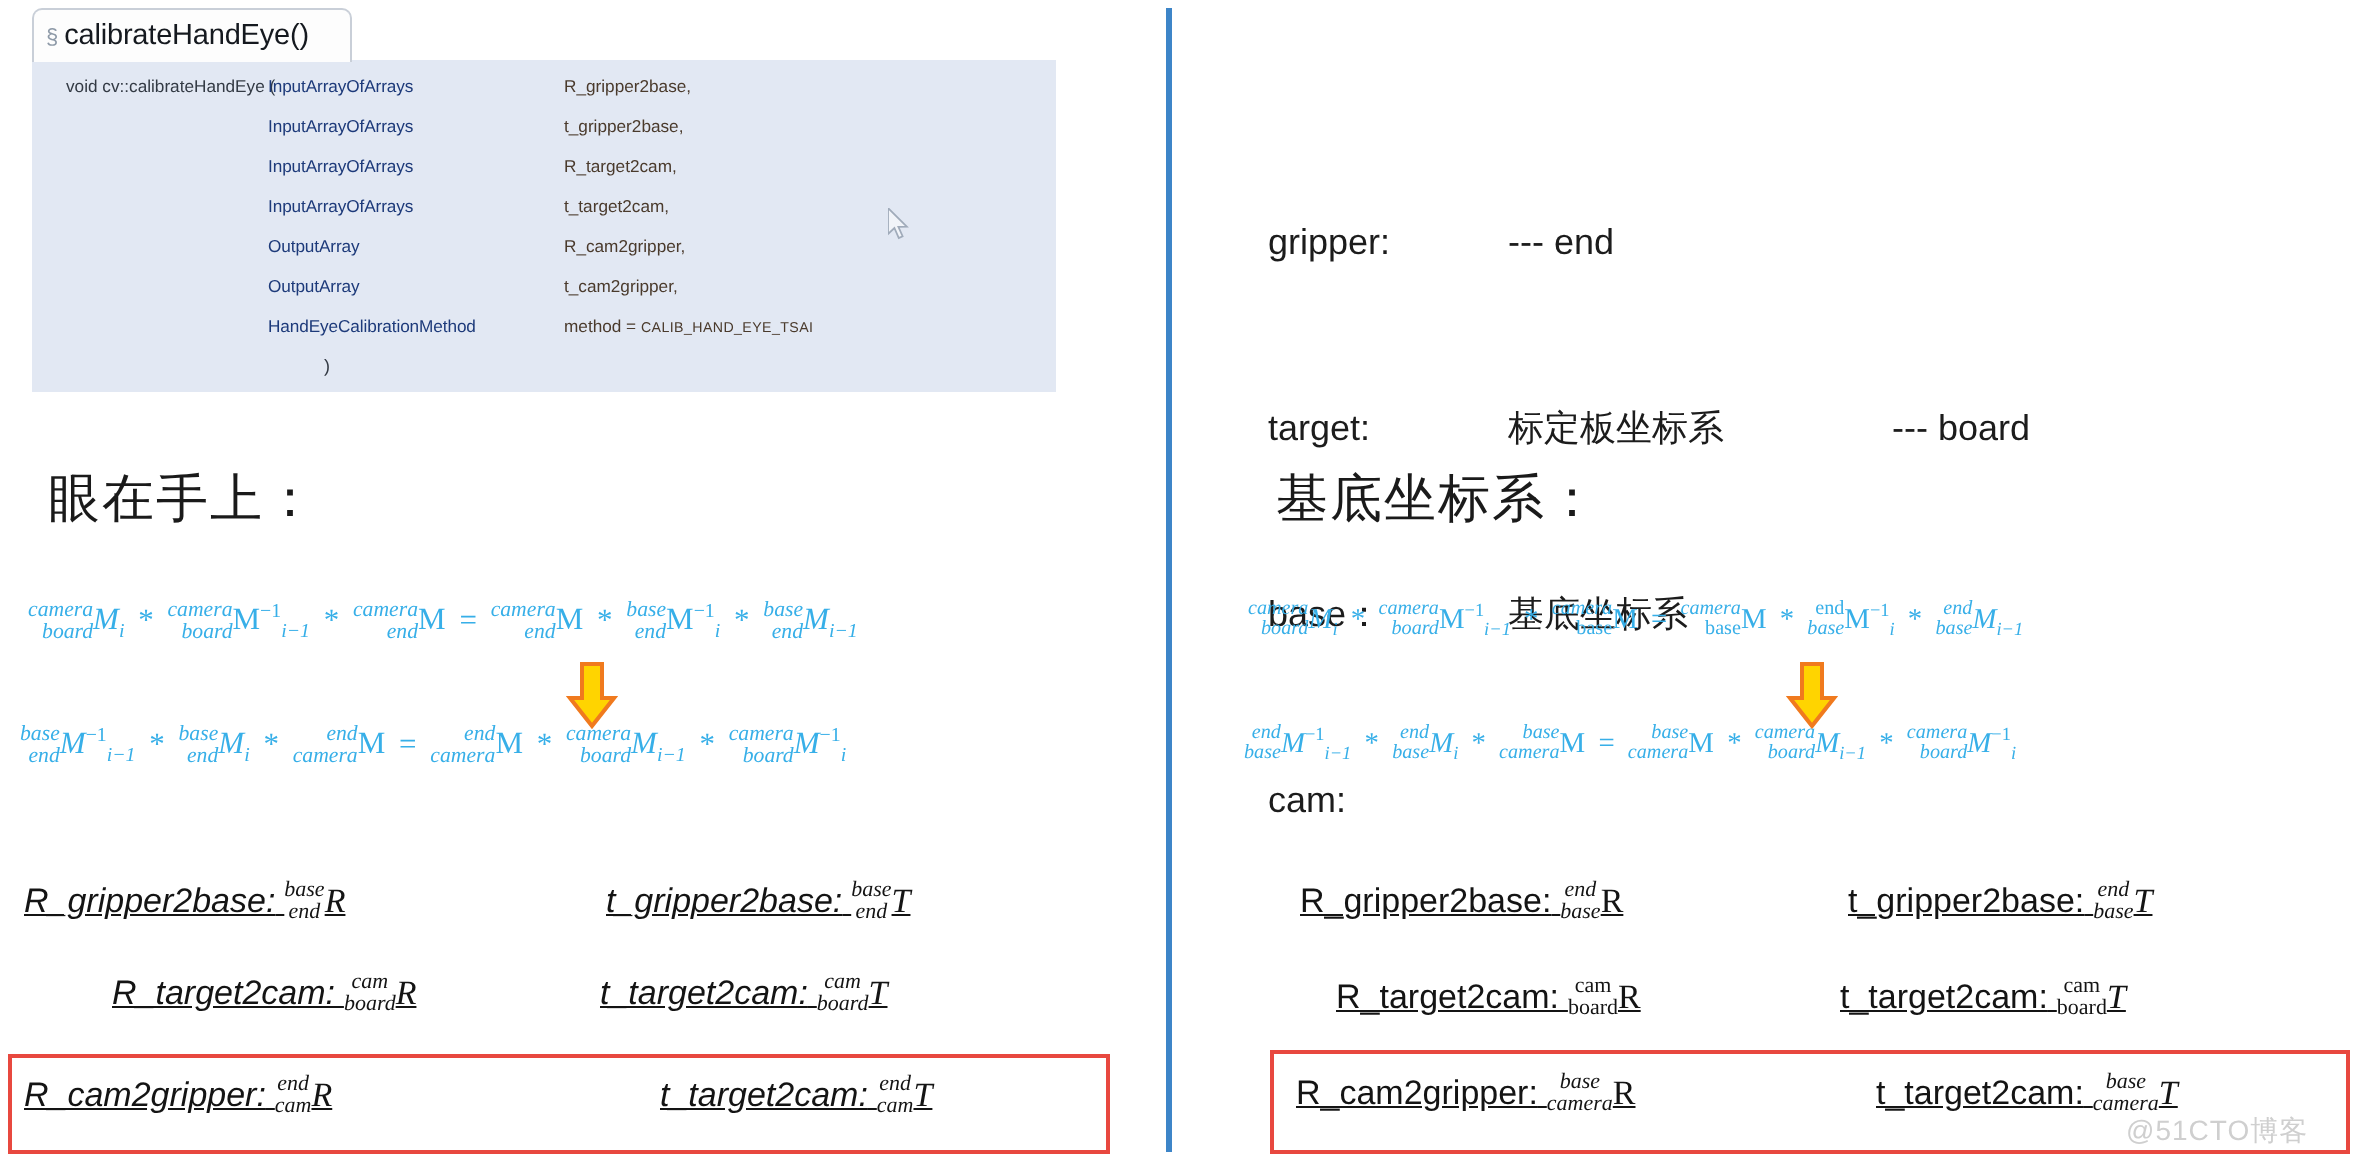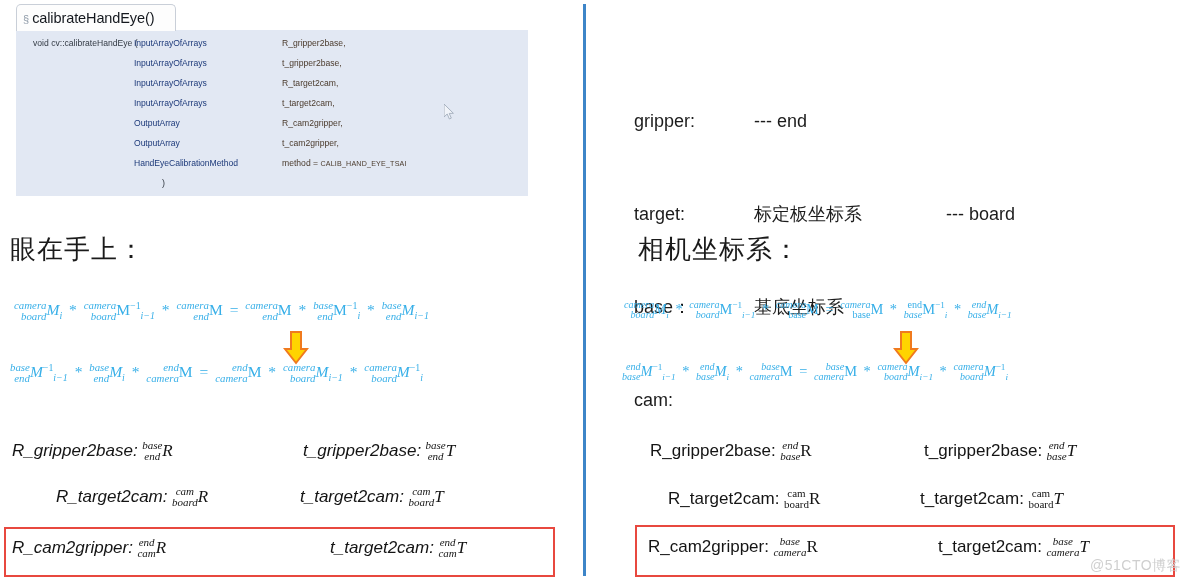--- a/index.html
+++ b/index.html
@@ -83,21 +83,21 @@
   .legend-row{display:flex;}
   .legend-key{display:inline-block;}
   .legend-val{display:inline-block;}
   .legend-tail{display:inline-block;}
 
   
   .sec-head{
     position:absolute;font-size:26px;color:#1a1a1a;
     letter-spacing:1px;
   }
-  .sec-head-left{left:10px;top:232px;}
+  .sec-head-left{left:24px;top:232px;}
   .sec-head-right{left:638px;top:232px;}
 
   
   .math{
     position:absolute;color:#37afe8;
     font-family:"Liberation Serif","DejaVu Serif",serif;
     font-size:15.5px;white-space:nowrap;
   }
   .m-l1{left:14px;top:300px;}
   .m-l2{left:10px;top:362px;}
@@ -117,21 +117,21 @@
   .sub{font-size:.64em;vertical-align:sub;font-style:italic;}
   .op{padding:0 3px;font-style:normal;}
 
   
   .arrow{position:absolute;width:26px;height:34px;}
   .arrow-left{left:283px;top:331px;}
   .arrow-right{left:893px;top:331px;}
 
   
   .map-row{
-    position:absolute;white-space:nowrap;color:#141414;
+    position:absolute;white-space:nowrap;color:#141414;text-decoration:underline;
   }
   .lab{font-size:17px;}
   .pane-left .lab{font-style:italic;font-weight:500;}
   .frac{
     display:inline-block;vertical-align:middle;
     font-family:"Liberation Serif","DejaVu Serif",serif;
     font-size:11px;text-align:center;line-height:1.0;
     font-style:italic;position:relative;top:-1px;
   }
   .frac i{display:block;font-style:italic;}
@@ -162,21 +162,20 @@
     position:absolute;border:2px solid #e8483f;box-sizing:border-box;
   }
   .redbox-left{left:4px;top:527px;width:551px;height:50px;}
   .redbox-right{left:635px;top:525px;width:540px;height:52px;}
 
   
   .watermark{
     position:absolute;left:1063px;top:557px;
     font-size:14px;color:#cfcfcf;letter-spacing:.5px;
     pointer-events:none;
-    margin-left:27px;
   }
 </style>
 </head>
 <body>
 
 <div class="pane pane-left">
 
   <div class="code-card">
 
     <div class="code-tab">
@@ -319,21 +318,21 @@
       <span class="legend-val" style="width:192px">基底坐标系</span>
       <span class="legend-tail"></span>
     </div>
     <div class="legend-row">
       <span class="legend-key" style="width:120px">cam:</span>
       <span class="legend-tail"></span>
     </div>
   </div>
 </div>
 
-<div class="sec-head sec-head-right">相机坐标系：</div>
+<div class="sec-head sec-head-right">基底坐标系：</div>
 
 <div class="math m-r1">
   <span class="pre"><i>camera</i><i class="bot">board</i></span><span class="mvar">M</span><span class="sub">i</span>
   <span class="op">*</span>
   <span class="pre"><i>camera</i><i class="bot">board</i></span><span class="mup">M</span><span class="sup">−1</span><span class="sub">i−1</span>
   <span class="op">*</span>
   <span class="pre"><i>camera</i><i class="bot" style="font-style:normal">base</i></span><span class="mup">M</span>
   <span class="op">=</span>
   <span class="pre"><i>camera</i><i class="bot" style="font-style:normal">base</i></span><span class="mup">M</span>
   <span class="op">*</span>

